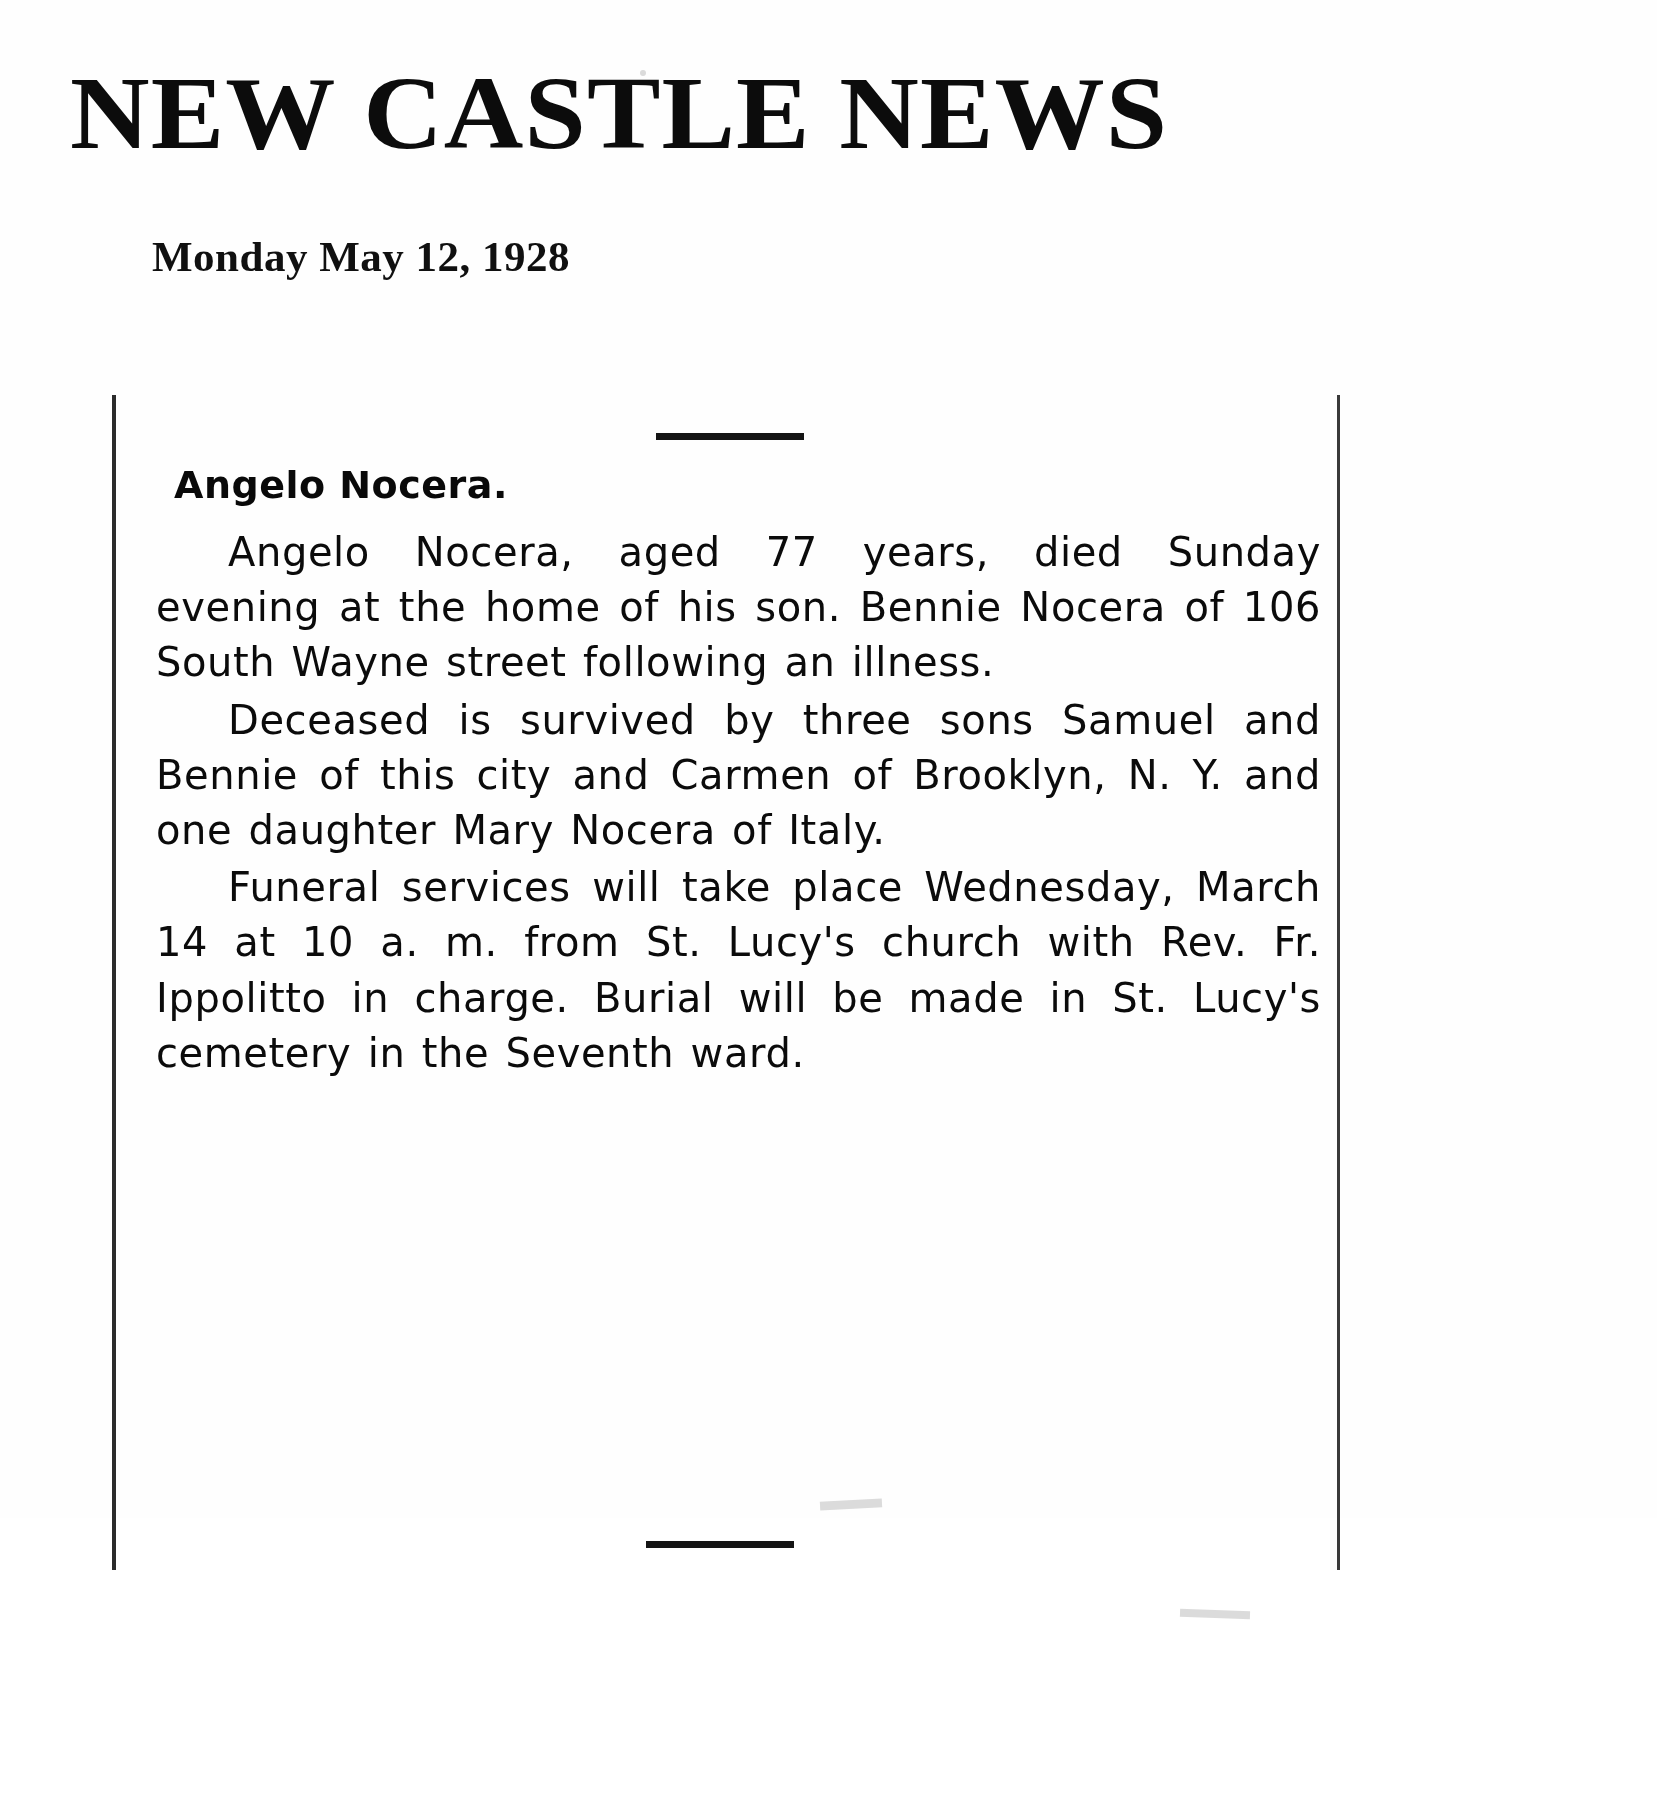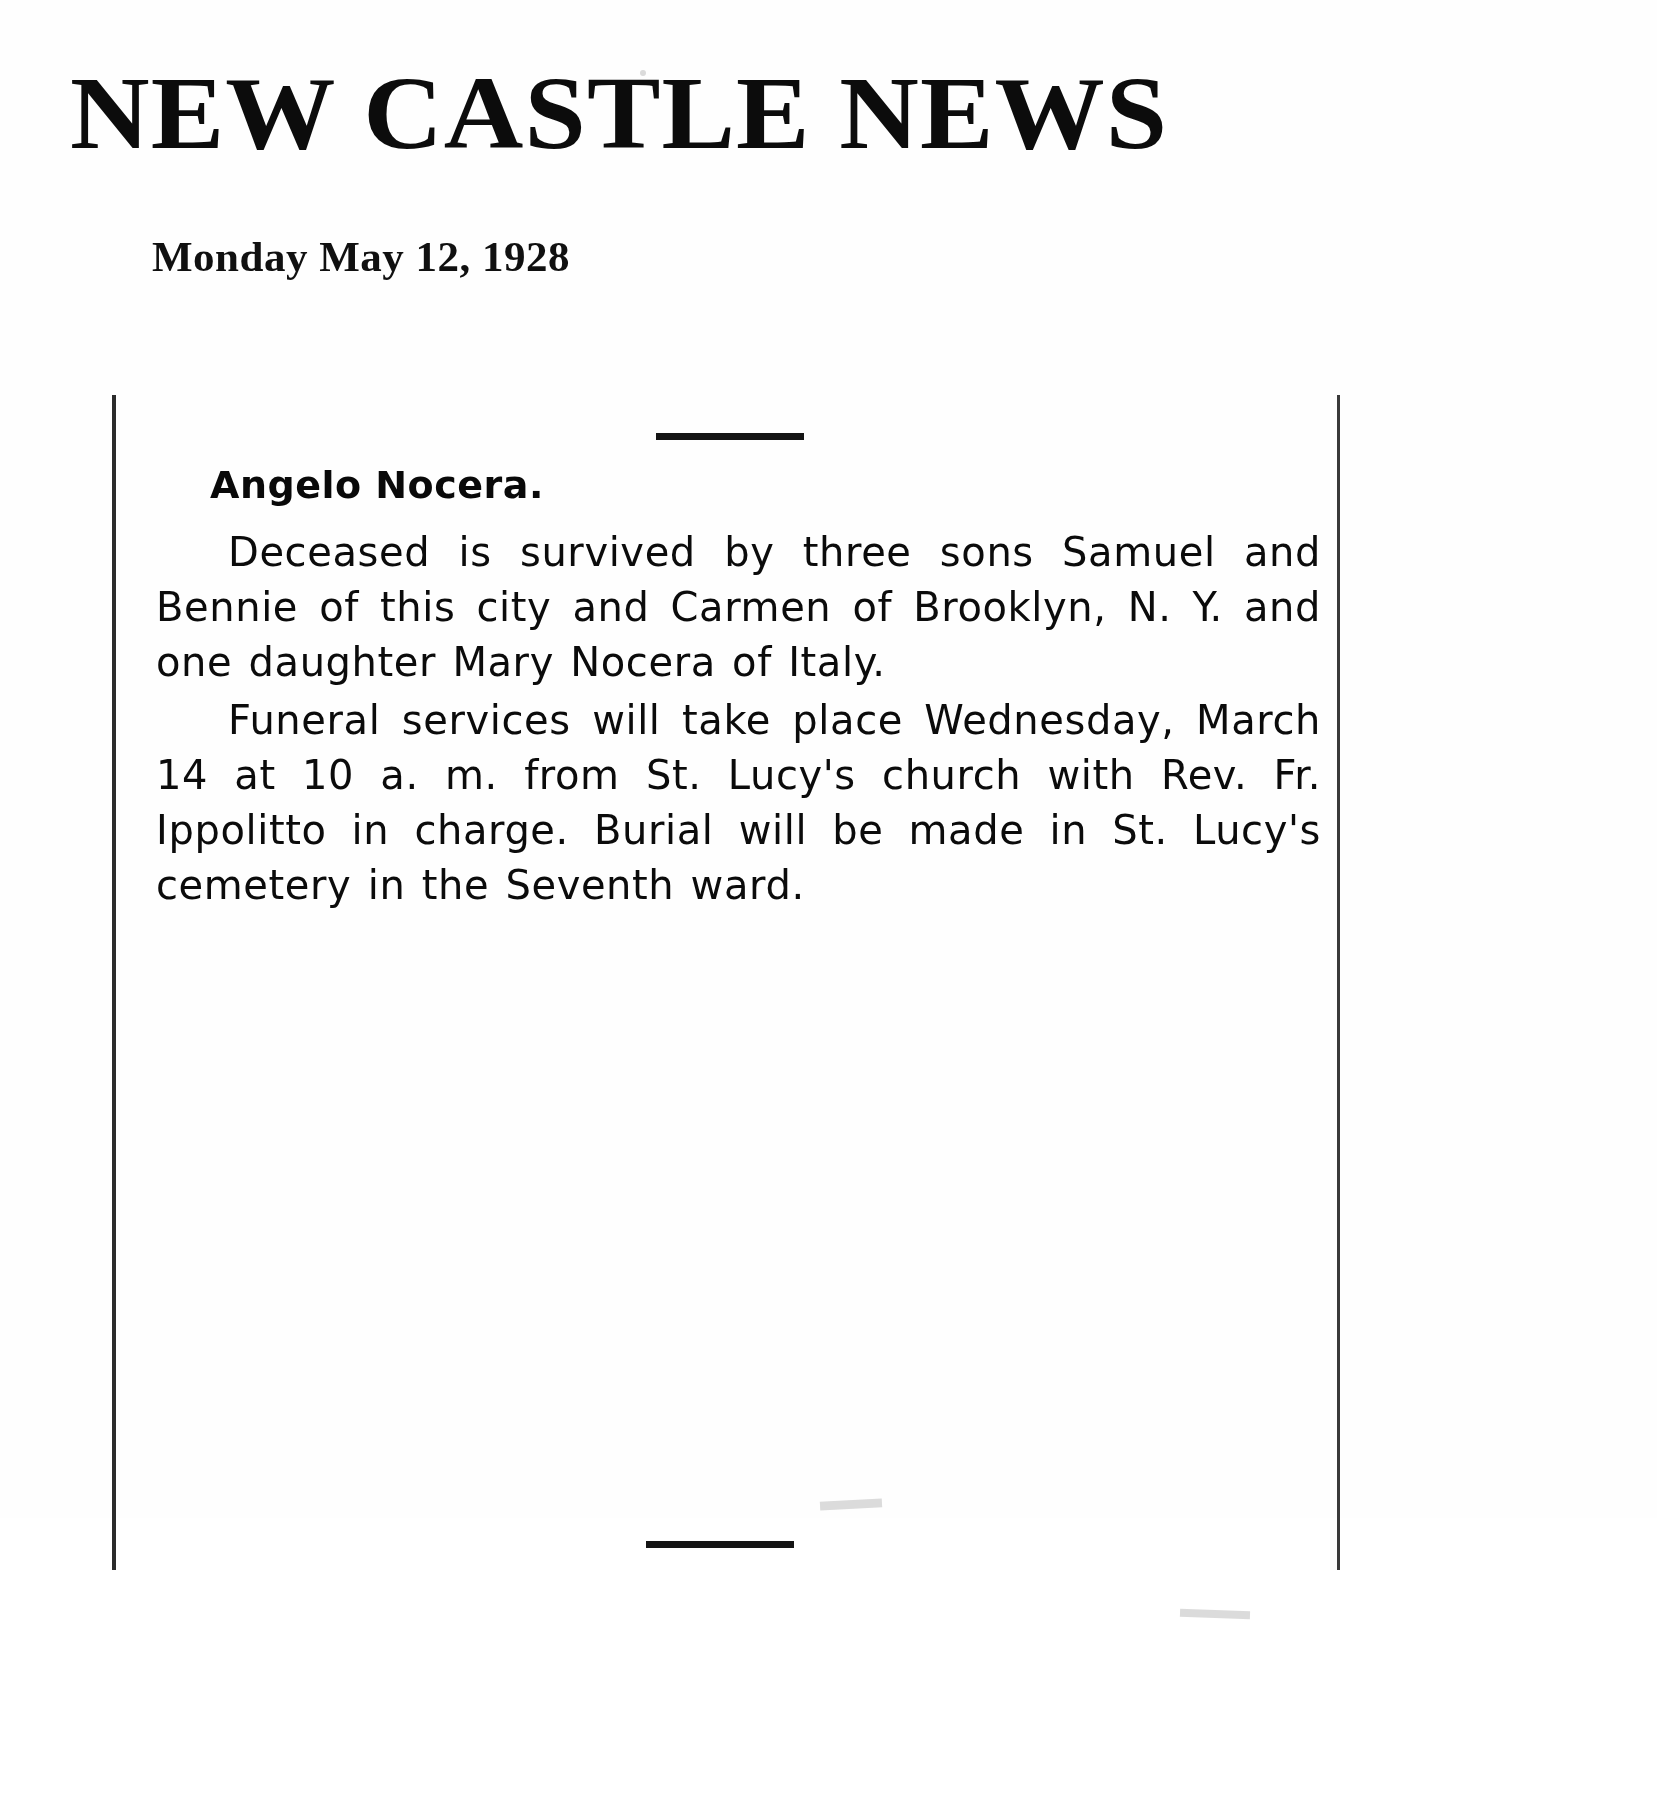--- a/index.html
+++ b/index.html
@@ -79,21 +79,20 @@
 
   .headline {
     position: absolute;
     left: 58px;
     top: 68px;
     font-family: "DejaVu Sans", sans-serif;
     font-weight: bold;
     font-size: 38px;
     letter-spacing: 0.5px;
     color: #090909;
-    margin-left: 36px;
   }
 
   .body-text {
     position: absolute;
     left: 40px;
     top: 130px;
     width: 1165px;
     font-family: "DejaVu Sans", sans-serif;
     font-size: 40px;
     line-height: 1.38;
@@ -128,20 +127,21 @@
 
   <div class="dateline">Monday  May 12, 1928</div>
 
   <div class="clipping">
 
     <div class="rule top"></div>
 
     <div class="headline">Angelo Nocera.</div>
 
     <div class="body-text">
+      <p class="para">Angelo Nocera, aged 77 years, died Sunday evening at the home of his son. Bennie Nocera of  106 South Wayne street following an illness.</p>
       <p class="para">Deceased is survived by three sons Samuel and Bennie of this city and Carmen of Brooklyn, N. Y. and one daughter Mary Nocera of Italy.</p>
       <p class="para">Funeral services  will  take  place Wednesday, March  14 at 10 a. m. from St. Lucy's church with Rev. Fr. Ippolitto in charge.  Burial   will   be made in St. Lucy's cemetery in the Seventh ward.</p>
     </div>
 
     <div class="rule bottom"></div>
   </div>
 
   <div class="smudge s1"></div>
   <div class="smudge s2"></div>
   <div class="smudge s3"></div>

